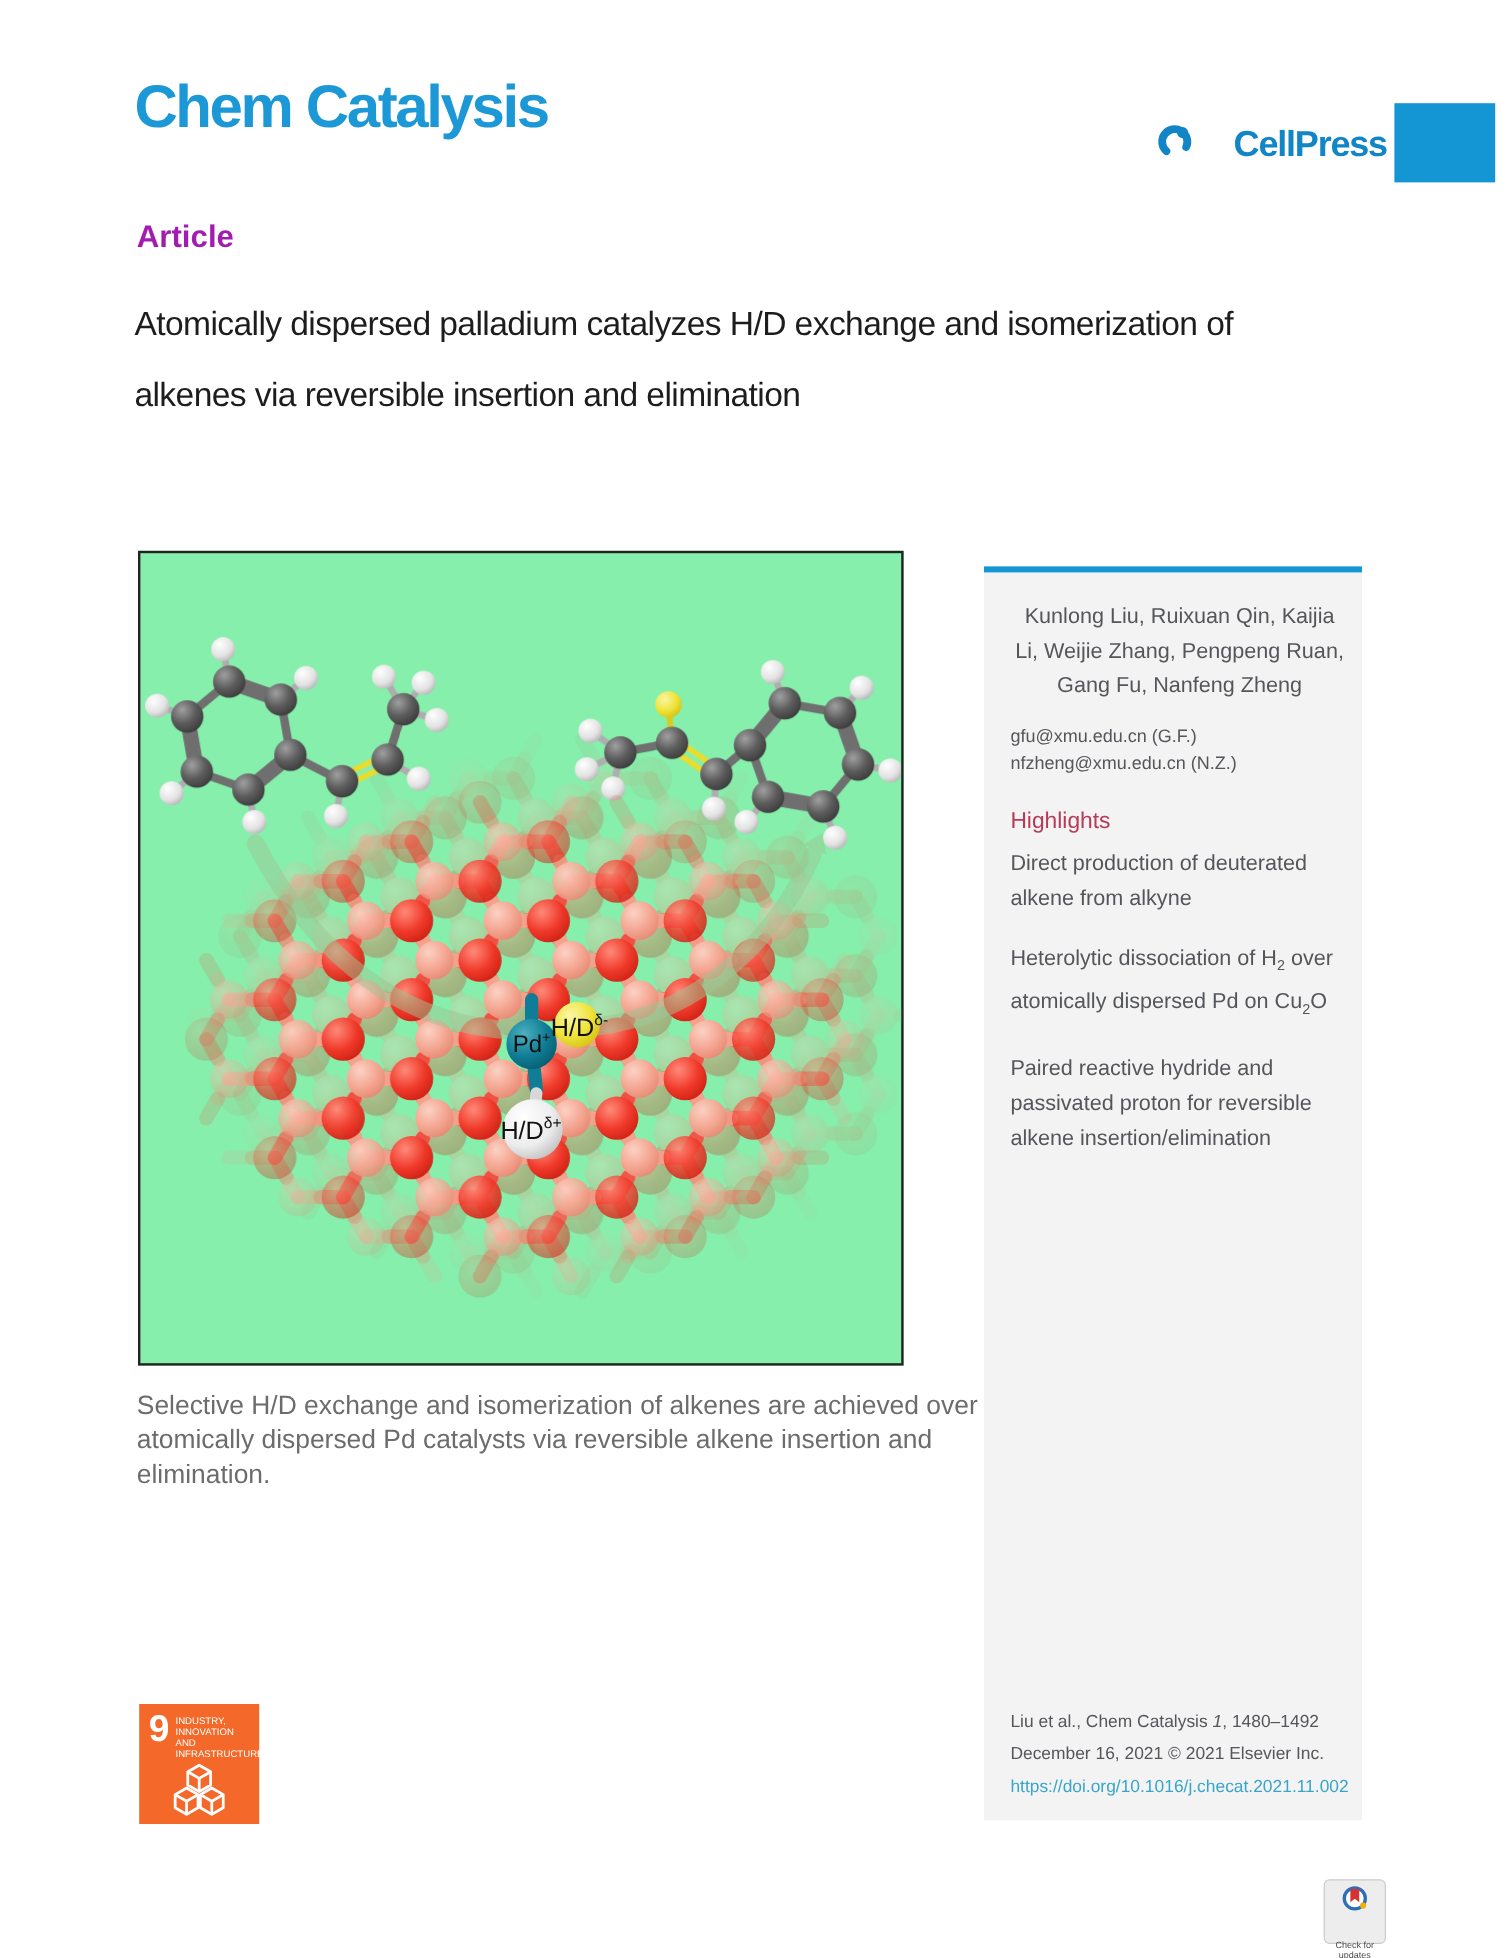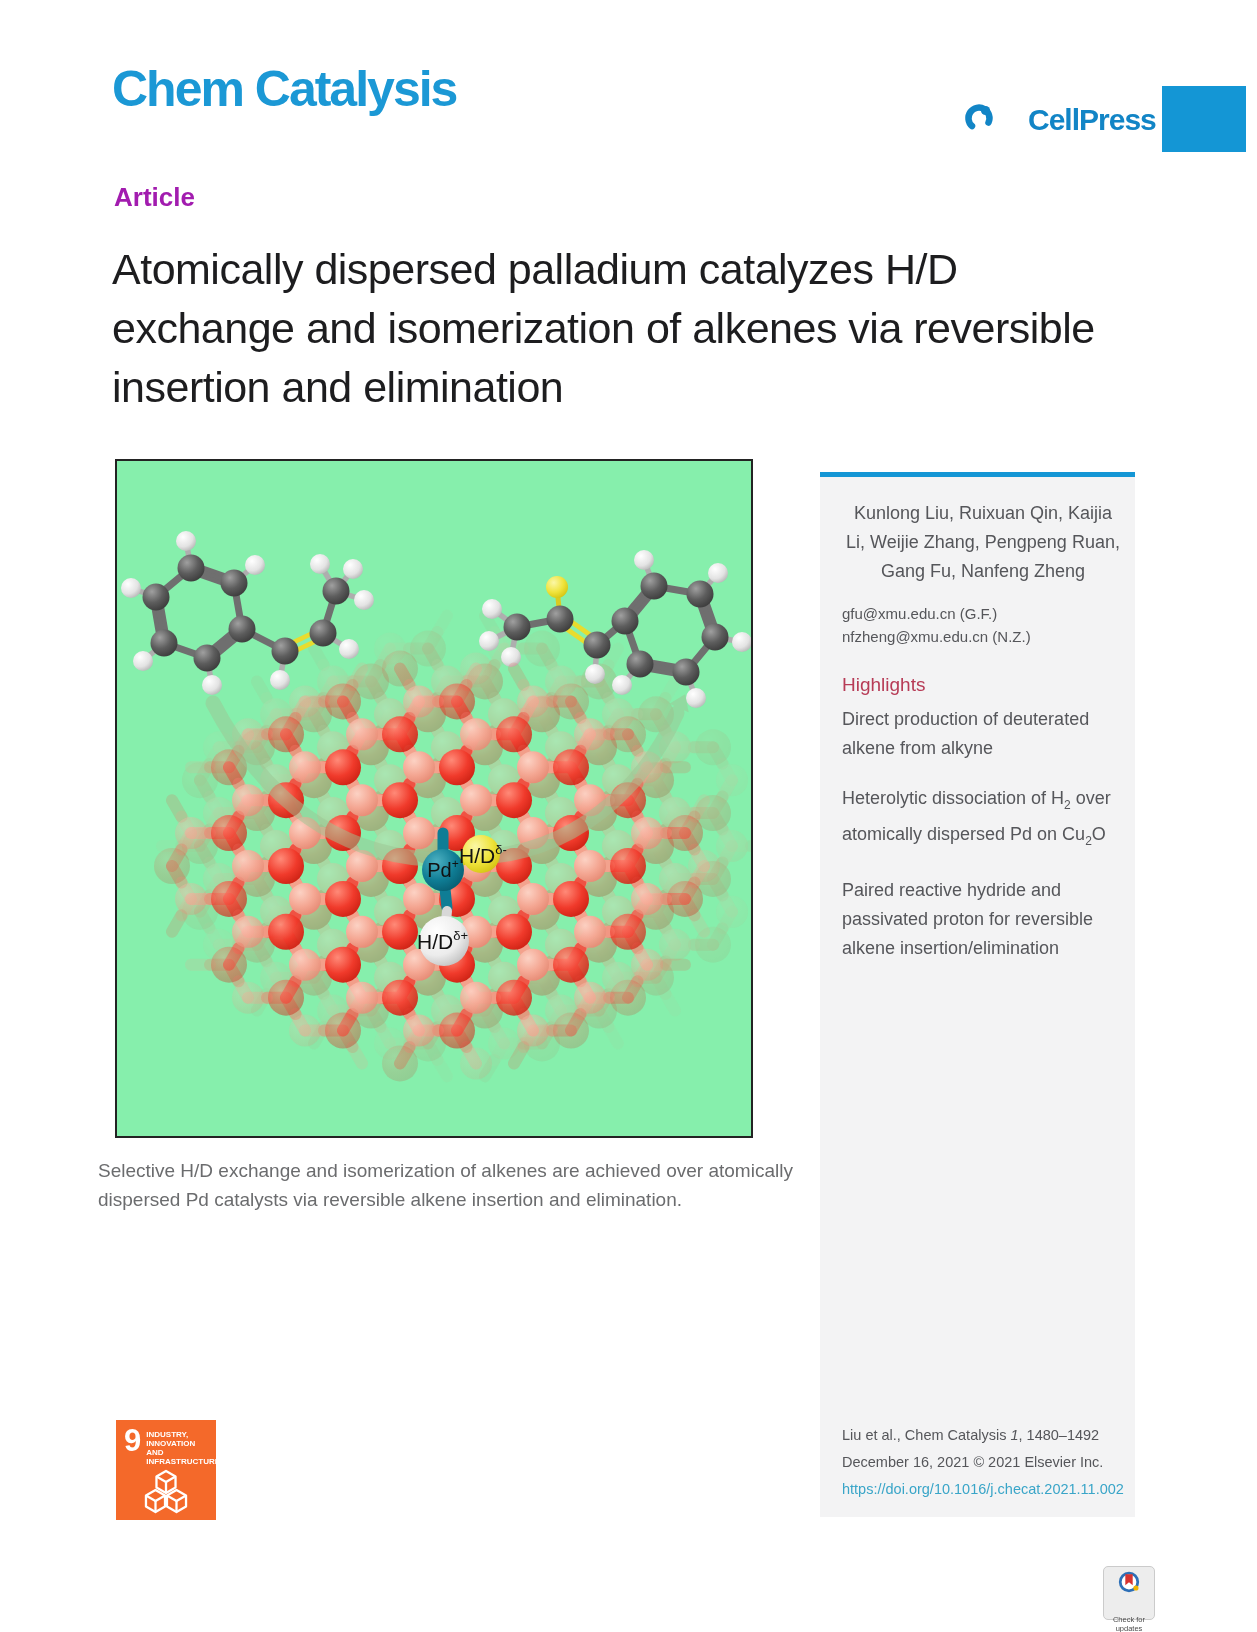--- a/index.html
+++ b/index.html
@@ -6,41 +6,41 @@
   .page{position:relative;width:1257px;height:1632px;background:#fff;overflow:hidden;
         font-family:"Liberation Sans",sans-serif;color:#1c1c1c;}
   
   .brand{position:absolute;left:112px;top:60px;font-size:50px;font-weight:bold;
          color:#1b98d5;letter-spacing:-2px;}
   .cellpress{position:absolute;left:962px;top:101px;display:flex;align-items:center;gap:7px;}
   .cellpress .cp-text{font-size:30px;font-weight:bold;color:#1285c6;letter-spacing:-1px;margin-left:25px;}
   .bluebox{position:absolute;left:1162px;top:86px;width:84px;height:66px;background:#1496d5;}
   
   .article-label{position:absolute;left:114px;top:182px;font-size:26px;font-weight:bold;color:#a21caf;}
-  .title{position:absolute;left:112px;top:240px;width:1000px;font-size:43px;line-height:59px;
+  .title{position:absolute;left:112px;top:240px;width:1000px;font-size:28px;line-height:59px;
          color:#1d1d1f;letter-spacing:-0.5px;}
   
   .figure-box{position:absolute;left:115px;top:459px;width:638px;height:679px;
               border:2px solid #232323;background:#86efac;box-sizing:border-box;}
-  .caption{position:absolute;left:98px;top:1156px;width:745px;font-size:19px;line-height:29px;color:#6b6c6e;}
+  .caption{position:absolute;left:114px;top:1156px;width:745px;font-size:22px;line-height:29px;color:#6b6c6e;}
   
   .sidebar{position:absolute;left:820px;top:472px;width:315px;height:1045px;background:#f3f3f4;
            border-top:5px solid #1496d5;box-sizing:border-box;padding:22px 8px 16px 22px;}
   .authors{font-size:18px;line-height:29px;color:#55565a;margin:0 0 16px 0;width:282px;text-align:center;}
   .mails{font-size:15px;line-height:23px;color:#55565a;margin:0 0 26px 0;}
   .hl-head{font-size:19px;color:#b73b56;margin:0 0 9px 0;}
   .hl-item{font-size:18px;line-height:29px;color:#55565a;margin:0 0 21px 0;width:284px;}
   .hl-item sub{font-size:12px;}
   .cite{position:absolute;left:22px;bottom:14px;font-size:14.5px;line-height:27px;color:#55565a;}
   .cite .doi{color:#39a5c8;text-decoration:none;}
   
   .sdg{position:absolute;left:116px;top:1420px;width:100px;height:100px;background:#f4692a;color:#fff;}
   .sdg .row{display:flex;align-items:flex-start;padding:6px 4px 0 8px;}
   .sdg .num{font-size:31px;font-weight:bold;line-height:30px;margin-right:5px;}
-  .sdg .lbl{font-size:8px;font-weight:bold;line-height:9px;letter-spacing:0;padding-top:4px;}
+  .sdg .lbl{font-size:8px;font-weight:normal;line-height:9px;letter-spacing:0;padding-top:4px;}
   .sdg svg{display:block;margin:2px auto 0 auto;}
   
   .crossmark{position:absolute;left:1103px;top:1566px;width:50px;height:52px;background:#ededed;
              border:1px solid #cbcbcb;border-radius:5px;text-align:center;cursor:pointer;}
   .crossmark .cm-txt{font-size:7.5px;line-height:8.5px;color:#4c4c4c;margin-top:18px;}
 </style>
 </head>
 <body>
 
 <div class="page">

